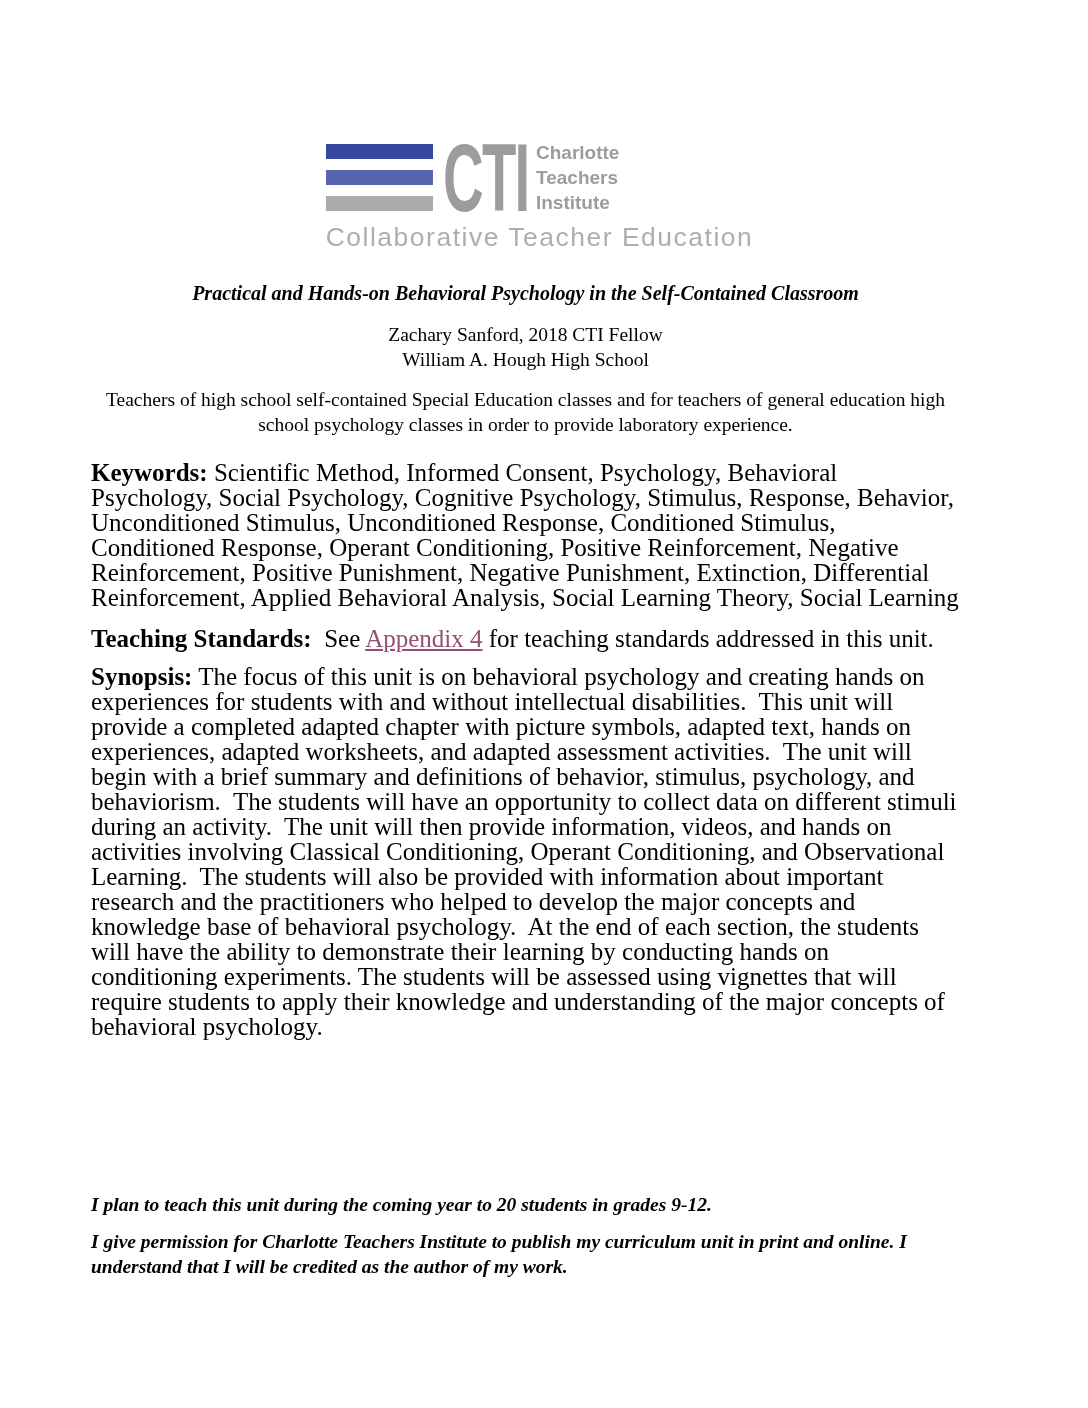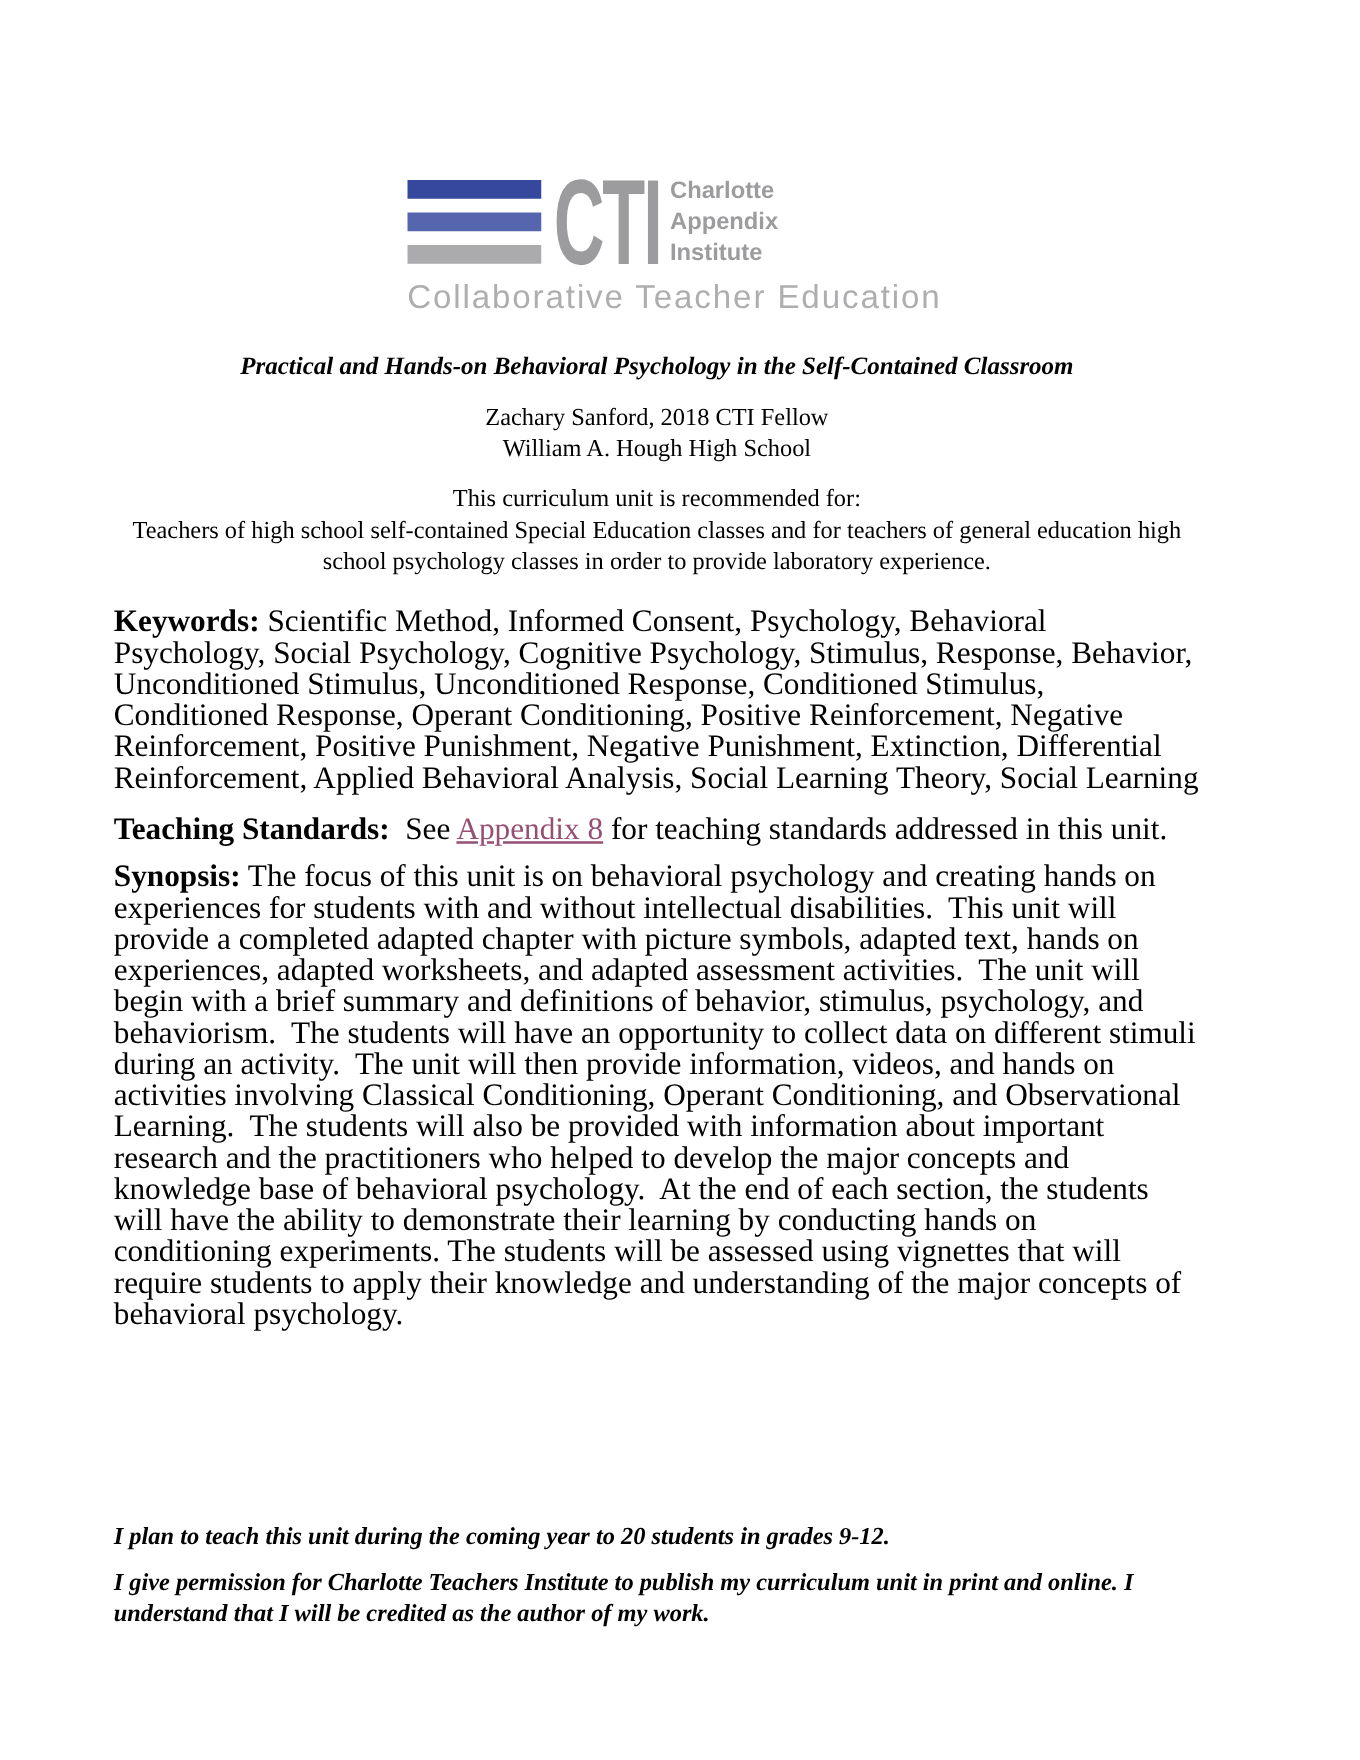--- a/index.html
+++ b/index.html
@@ -127,42 +127,41 @@
   <div class="logo-block">
     <div class="logo-row">
       <div class="logo-bars">
         <div class="logo-bar bar-top"></div>
         <div class="logo-bar bar-middle"></div>
         <div class="logo-bar bar-bottom"></div>
       </div>
       <div class="cti-wordmark">CTI</div>
       <div class="logo-name">
         <div>Charlotte</div>
-        <div>Appendix</div>
+        <div>Teachers</div>
         <div>Institute</div>
       </div>
     </div>
     <div class="logo-tagline">Collaborative Teacher Education</div>
   </div>
 
   <h1 class="doc-title">Practical and Hands-on Behavioral Psychology in the Self-Contained Classroom</h1>
 
   <div class="byline">
     <div>Zachary Sanford, 2018 CTI Fellow</div>
     <div>William A. Hough High School</div>
   </div>
 
   <div class="recommended">
-    <div>This curriculum unit is recommended for:</div>
     <div>Teachers of high school self-contained Special Education classes and for teachers of general education high school psychology classes in order to provide laboratory experience.</div>
   </div>
 
   <p class="body-par par-keywords"><span class="bold-label">Keywords:</span><span> Scientific Method, Informed Consent, Psychology, Behavioral Psychology, Social Psychology, Cognitive Psychology, Stimulus, Response, Behavior, Unconditioned Stimulus, Unconditioned Response, Conditioned Stimulus, Conditioned Response, Operant Conditioning, Positive Reinforcement, Negative Reinforcement, Positive Punishment, Negative Punishment, Extinction, Differential Reinforcement, Applied Behavioral Analysis, Social Learning Theory, Social Learning</span></p>
 
-  <p class="body-par par-standards"><span class="bold-label">Teaching Standards:</span><span>  See </span><a class="appendix-link">Appendix 8</a><span> for teaching standards addressed in this unit.</span></p>
+  <p class="body-par par-standards"><span class="bold-label">Teaching Standards:</span><span>  See </span><a class="appendix-link">Appendix 4</a><span> for teaching standards addressed in this unit.</span></p>
 
   <p class="body-par par-synopsis"><span class="bold-label">Synopsis:</span><span> The focus of this unit is on behavioral psychology and creating hands on experiences for students with and without intellectual disabilities.  This unit will provide a completed adapted chapter with picture symbols, adapted text, hands on experiences, adapted worksheets, and adapted assessment activities.  The unit will begin with a brief summary and definitions of behavior, stimulus, psychology, and behaviorism.  The students will have an opportunity to collect data on different stimuli during an activity.  The unit will then provide information, videos, and hands on activities involving Classical Conditioning, Operant Conditioning, and Observational Learning.  The students will also be provided with information about important research and the practitioners who helped to develop the major concepts and knowledge base of behavioral psychology.  At the end of each section, the students will have the ability to demonstrate their learning by conducting hands on conditioning experiments. The students will be assessed using vignettes that will require students to apply their knowledge and understanding of the major concepts of behavioral psychology.</span></p>
 
   <div class="notes">
     <p class="note">I plan to teach this unit during the coming year to 20 students in grades 9-12.</p>
     <p class="note">I give permission for Charlotte Teachers Institute to publish my curriculum unit in print and online. I understand that I will be credited as the author of my work.</p>
   </div>
 
 </div>
 

